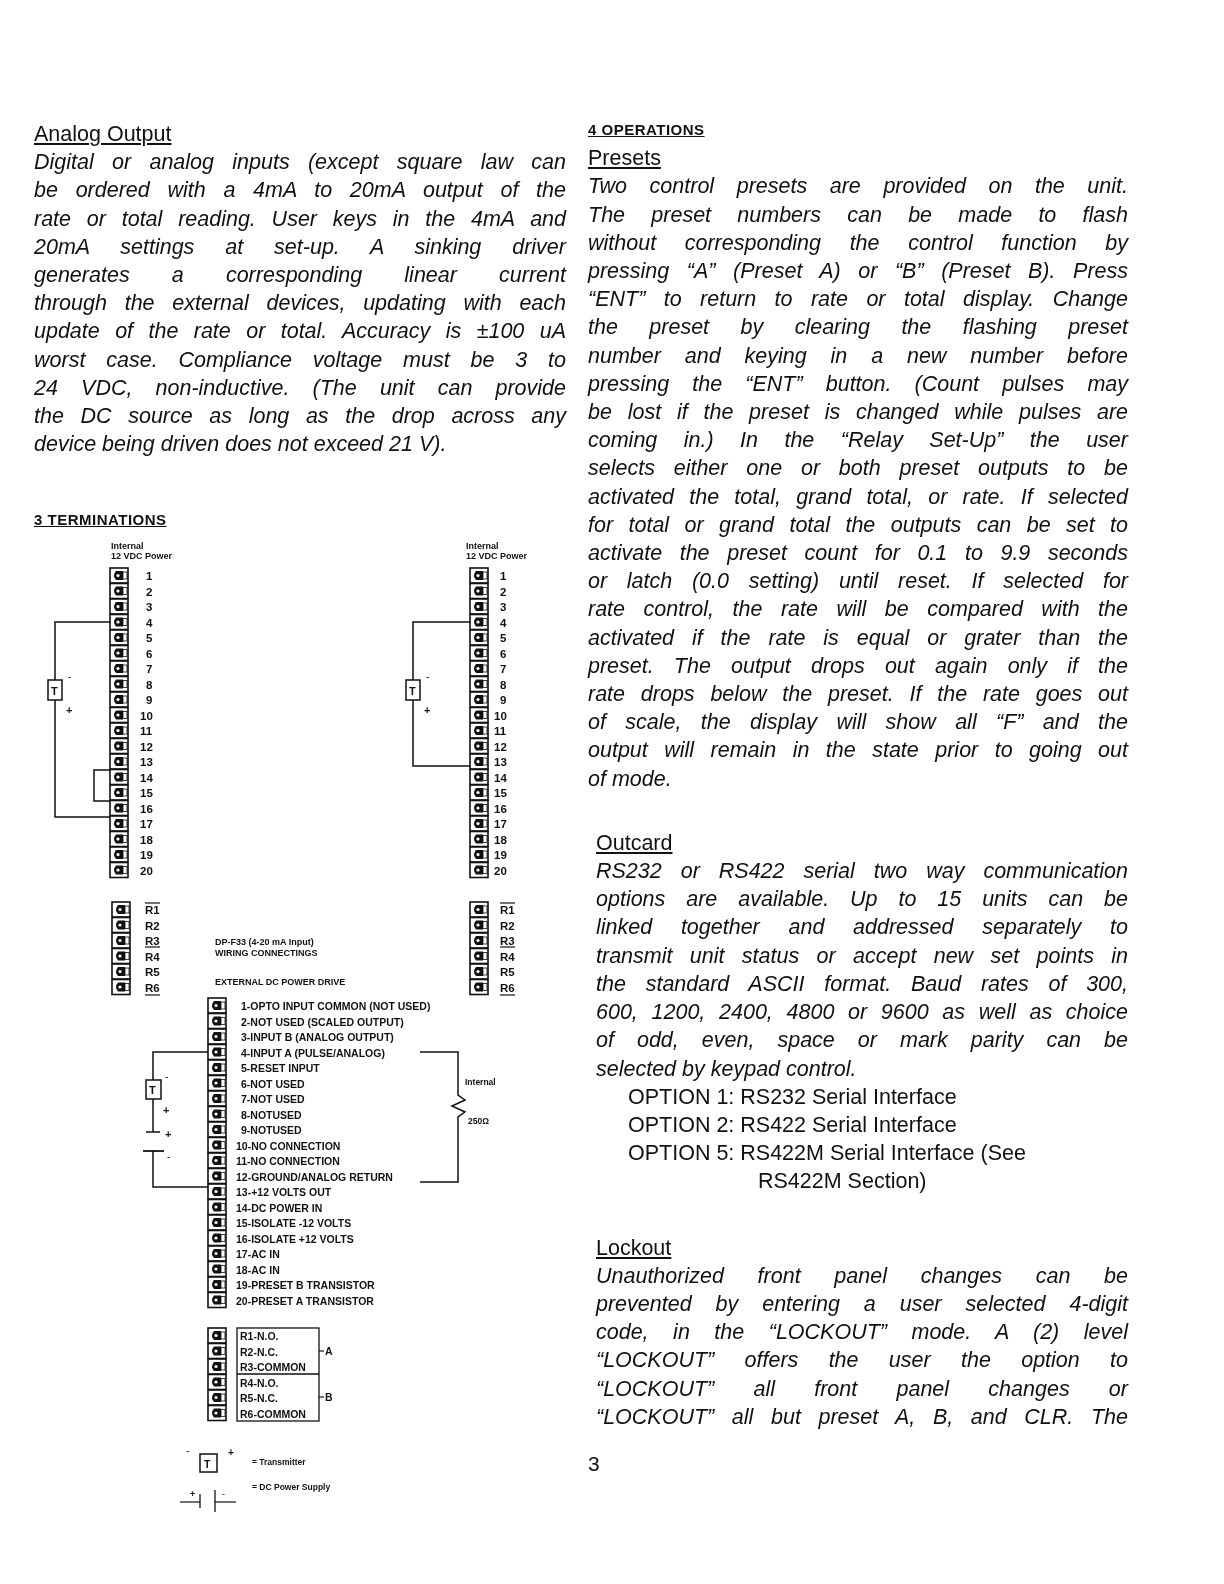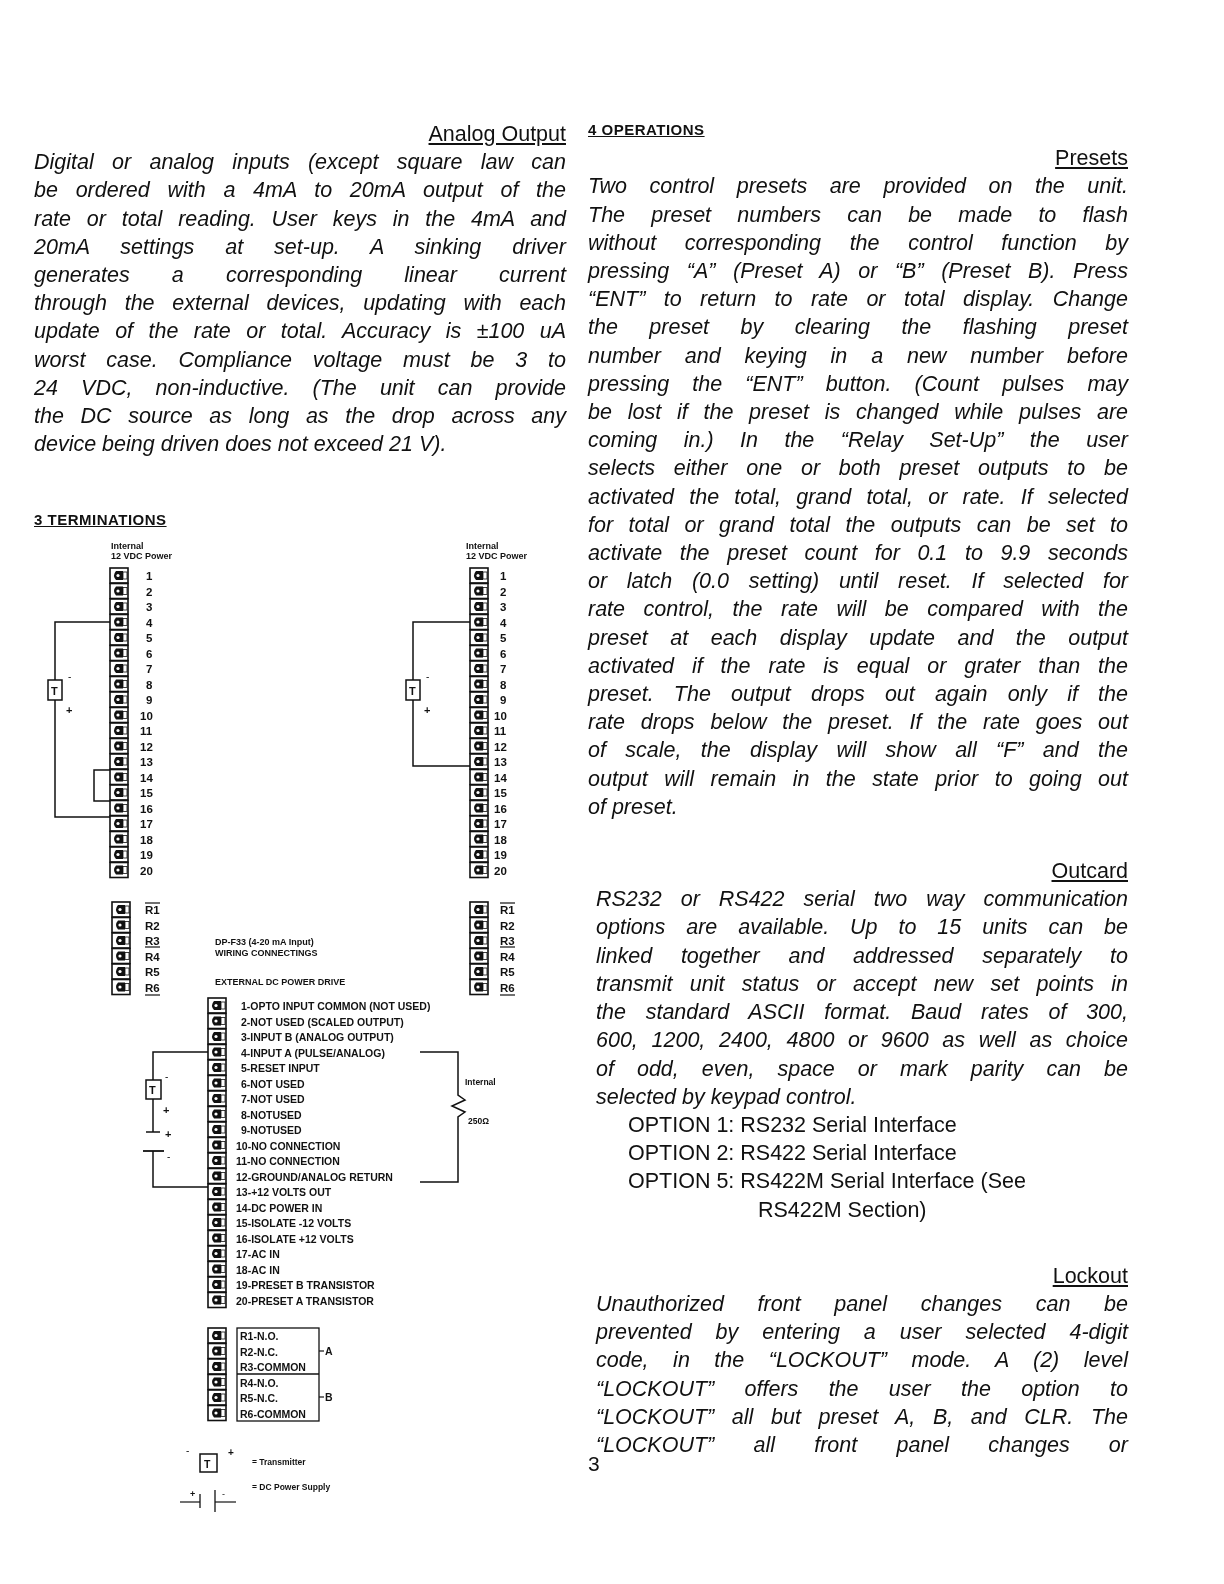--- a/index.html
+++ b/index.html
@@ -3,21 +3,21 @@
 <meta charset="utf-8">
 <style>
   html, body { margin: 0; padding: 0; background: #ffffff; }
   body { width: 1224px; height: 1584px; position: relative; overflow: hidden; color: #111; font-family: "Liberation Sans", sans-serif; }
   .col { position: absolute; font-size: 21.5px; line-height: 28.2px; }
   .col-left { left: 34px; top: 120px; width: 532px; }
   .col-right { left: 588px; top: 116px; width: 540px; }
   .just { text-align: justify; text-align-last: justify; margin: 0; font-style: italic; }
   .just.last { text-align-last: left; }
   .heading { font-weight: bold; text-decoration: underline; font-size: 15px; letter-spacing: 0.5px; }
-  .sub { text-decoration: underline; text-align: right; }
+  .sub { text-decoration: underline; }
   .section-gap { height: 28px; }
   .opt { padding-left: 32px; }
   .opt2 { padding-left: 162px; }
   .page-num { position: absolute; left: 588px; top: 1452px; font-size: 21px; }
   svg text { font-family: "Liberation Sans", sans-serif; fill: #111; }
   .diag { position: absolute; left: 0; top: 0; }
 </style>
 </head>
 <body>
 
@@ -325,27 +325,26 @@
     <p class="just">number and keying in a new number before</p>
     <p class="just">pressing the “ENT” button.  (Count pulses may</p>
     <p class="just">be lost if the preset is changed while pulses are</p>
     <p class="just">coming in.)  In the “Relay Set-Up” the user</p>
     <p class="just">selects either one or both preset outputs to be</p>
     <p class="just">activated the total, grand total, or rate.  If selected</p>
     <p class="just">for total or grand total the outputs can be set to</p>
     <p class="just">activate the preset count for 0.1 to 9.9 seconds</p>
     <p class="just">or latch (0.0 setting) until reset.  If selected for</p>
     <p class="just">rate control, the rate will be compared with the</p>
-    <p class="just">preset at each display update and the output</p>
     <p class="just">activated if the rate is equal or grater than the</p>
     <p class="just">preset.  The output drops out again only if the</p>
     <p class="just">rate drops below the preset.  If the rate goes out</p>
     <p class="just">of scale, the display will show all “F” and the</p>
     <p class="just">output will remain in the state prior to going out</p>
-    <p class="just last">of preset.</p>
+    <p class="just last">of mode.</p>
   </div>
 
   <div style="height:36px;"></div>
   <div style="padding-left:8px;">
     <div class="sub">Outcard</div>
     <p class="just">RS232 or RS422 serial two way communication</p>
     <p class="just">options are available.  Up to 15 units can be</p>
     <p class="just">linked together and addressed separately to</p>
     <p class="just">transmit unit status or accept new set points in</p>
     <p class="just">the standard ASCII format.  Baud rates of 300,</p>
@@ -356,18 +355,18 @@
     <div class="opt">OPTION 2:  RS422 Serial Interface</div>
     <div class="opt">OPTION 5:  RS422M Serial Interface (See</div>
     <div class="opt2">RS422M Section)</div>
 
     <div style="height:38px;"></div>
     <div class="sub">Lockout</div>
     <p class="just">Unauthorized front panel changes can be</p>
     <p class="just">prevented by entering a user selected 4-digit</p>
     <p class="just">code, in the “LOCKOUT” mode.  A (2) level</p>
     <p class="just">“LOCKOUT” offers the user the option to</p>
+    <p class="just">“LOCKOUT” all front panel changes or</p>
     <p class="just">“LOCKOUT” all but preset A, B, and CLR.  The</p>
-    <p class="just">“LOCKOUT” all front panel changes or</p>
   </div>
 </div>
 
 <div class="page-num">3</div>
 
 </body></html>

